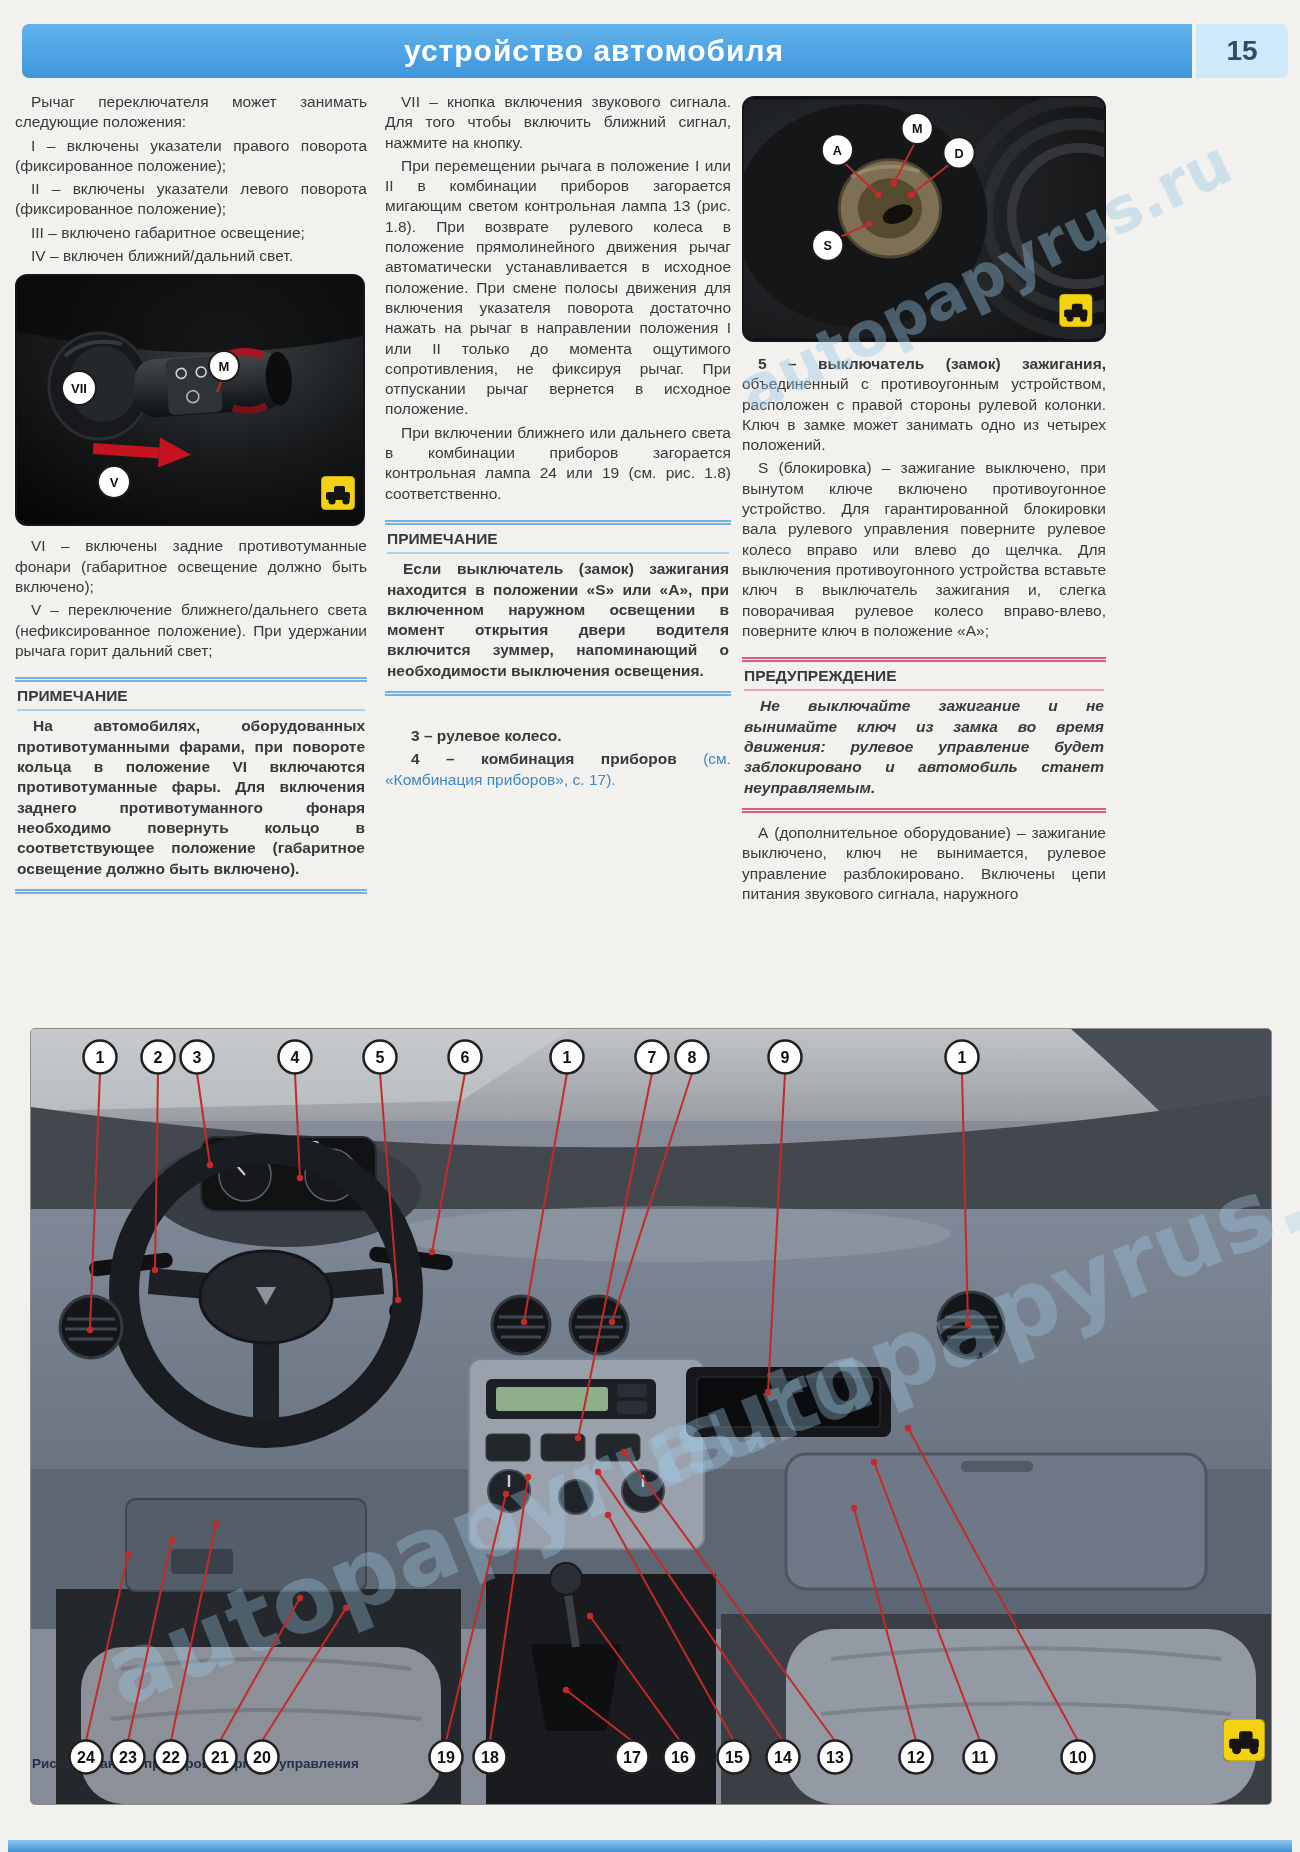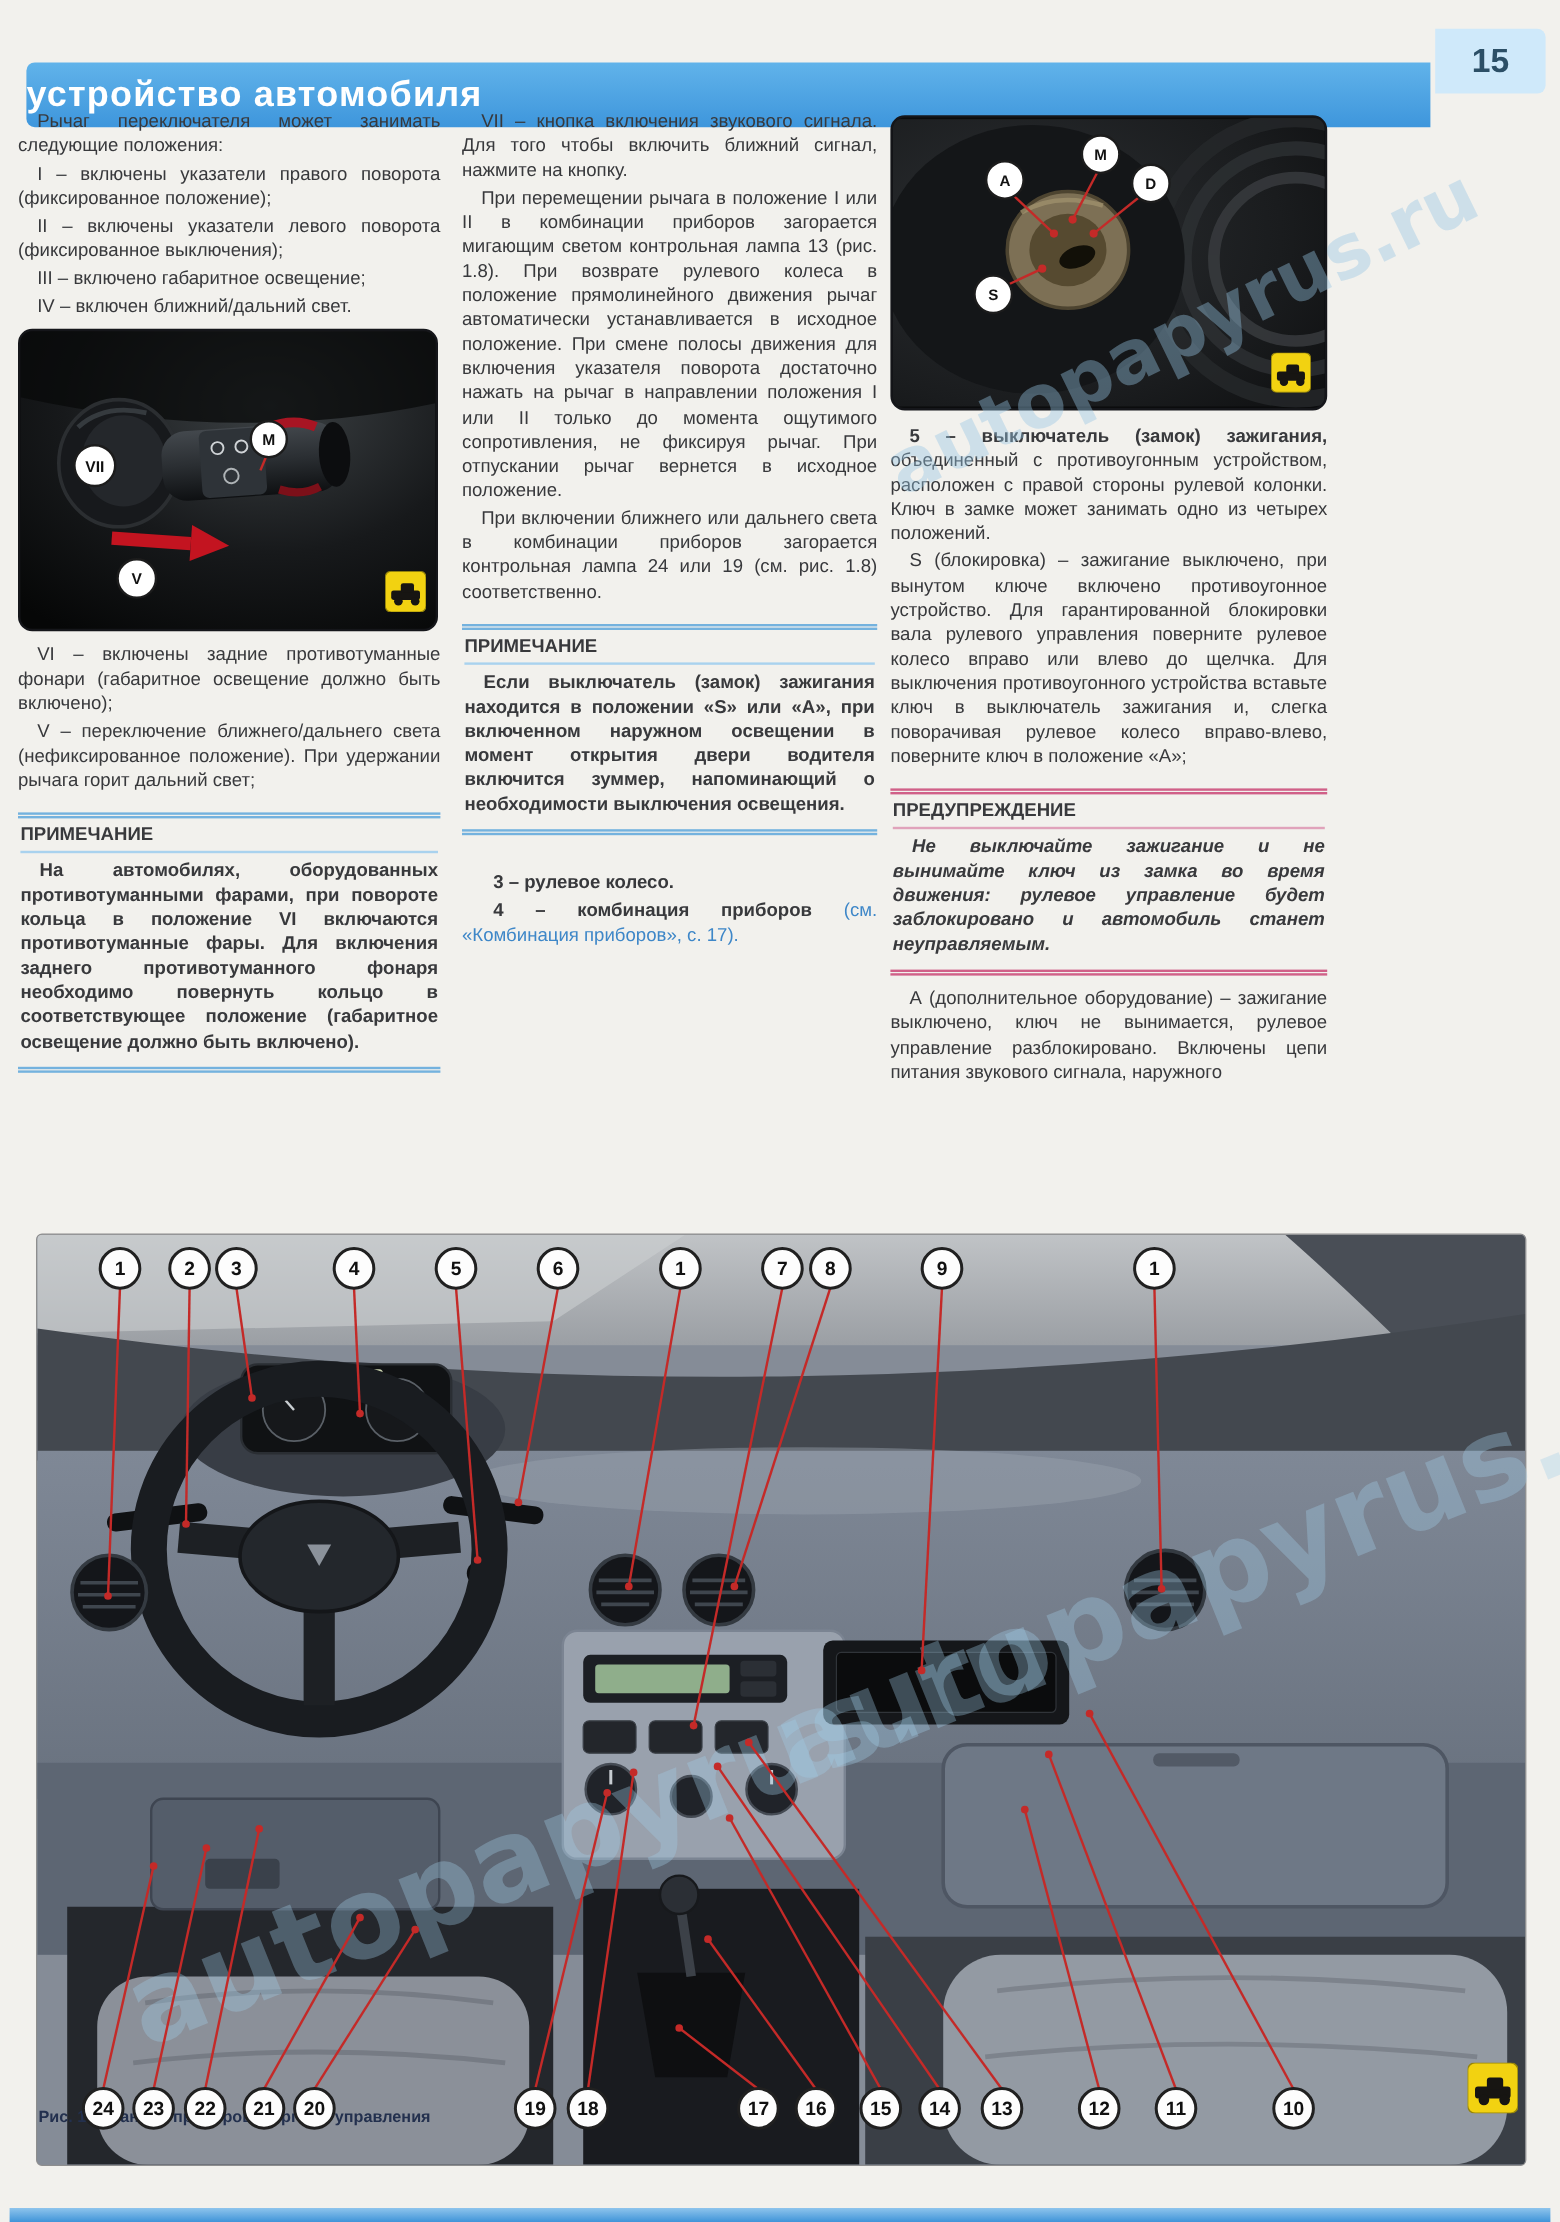--- a/index.html
+++ b/index.html
@@ -2,21 +2,21 @@
 <html><head>
 <meta charset="utf-8">
 <style>
   html,body { margin:0; padding:0; }
   .page { position:relative; width:1300px; height:1852px; background:#f2f1ed;
           font-family:"Liberation Sans", sans-serif; overflow:hidden; }
 
   
   .header-bar { position:absolute; left:22px; top:24px; width:1170px; height:54px;
                 background:linear-gradient(#61b3ea,#3e96dc); border-radius:7px 0 0 7px;
-                display:flex; align-items:center; justify-content:flex-start; padding-right:26px; box-sizing:border-box;margin-top:28px; }
+                display:flex; align-items:center; justify-content:center; padding-right:26px; box-sizing:border-box; }
   .header-title { color:#fff; font-size:30px; font-weight:bold; letter-spacing:1px; }
   .page-num-box { position:absolute; left:1196px; top:24px; width:92px; height:54px;
                   background:#cfe9fa; border-radius:0 7px 7px 0; display:flex; align-items:center;
                   justify-content:center; font-size:28px; font-weight:bold; color:#2c4f66; }
 
   
   .col { position:absolute; top:92px; }
   .col-left  { left:15px;  width:352px; }
   .col-mid   { left:385px; width:346px; }
   .col-right { left:742px; width:364px; }
@@ -73,21 +73,21 @@
 <div class="page">
 
   <div class="header-bar">
     <span class="header-title">устройство автомобиля</span>
   </div>
   <div class="page-num-box">15</div>
 
   <div class="col col-left">
     <p>Рычаг переключателя может занимать следующие положения:</p>
     <p>I – включены указатели правого поворота (фиксированное положение);</p>
-    <p>II – включены указатели левого поворота (фиксированное выключения);</p>
+    <p>II – включены указатели левого поворота (фиксированное положение);</p>
     <p>III – включено габаритное освещение;</p>
     <p>IV – включен ближний/дальний свет.</p>
 
     <div class="photo-frame lphoto">
       <svg width="346" height="248" viewBox="0 0 346 248">
         <defs>
           <radialGradient id="lpbg" cx="60%" cy="25%" r="90%">
             <stop offset="0%" stop-color="#3c4144"></stop>
               <stop offset="55%" stop-color="#17191b"></stop>
               <stop offset="100%" stop-color="#060707"></stop>

